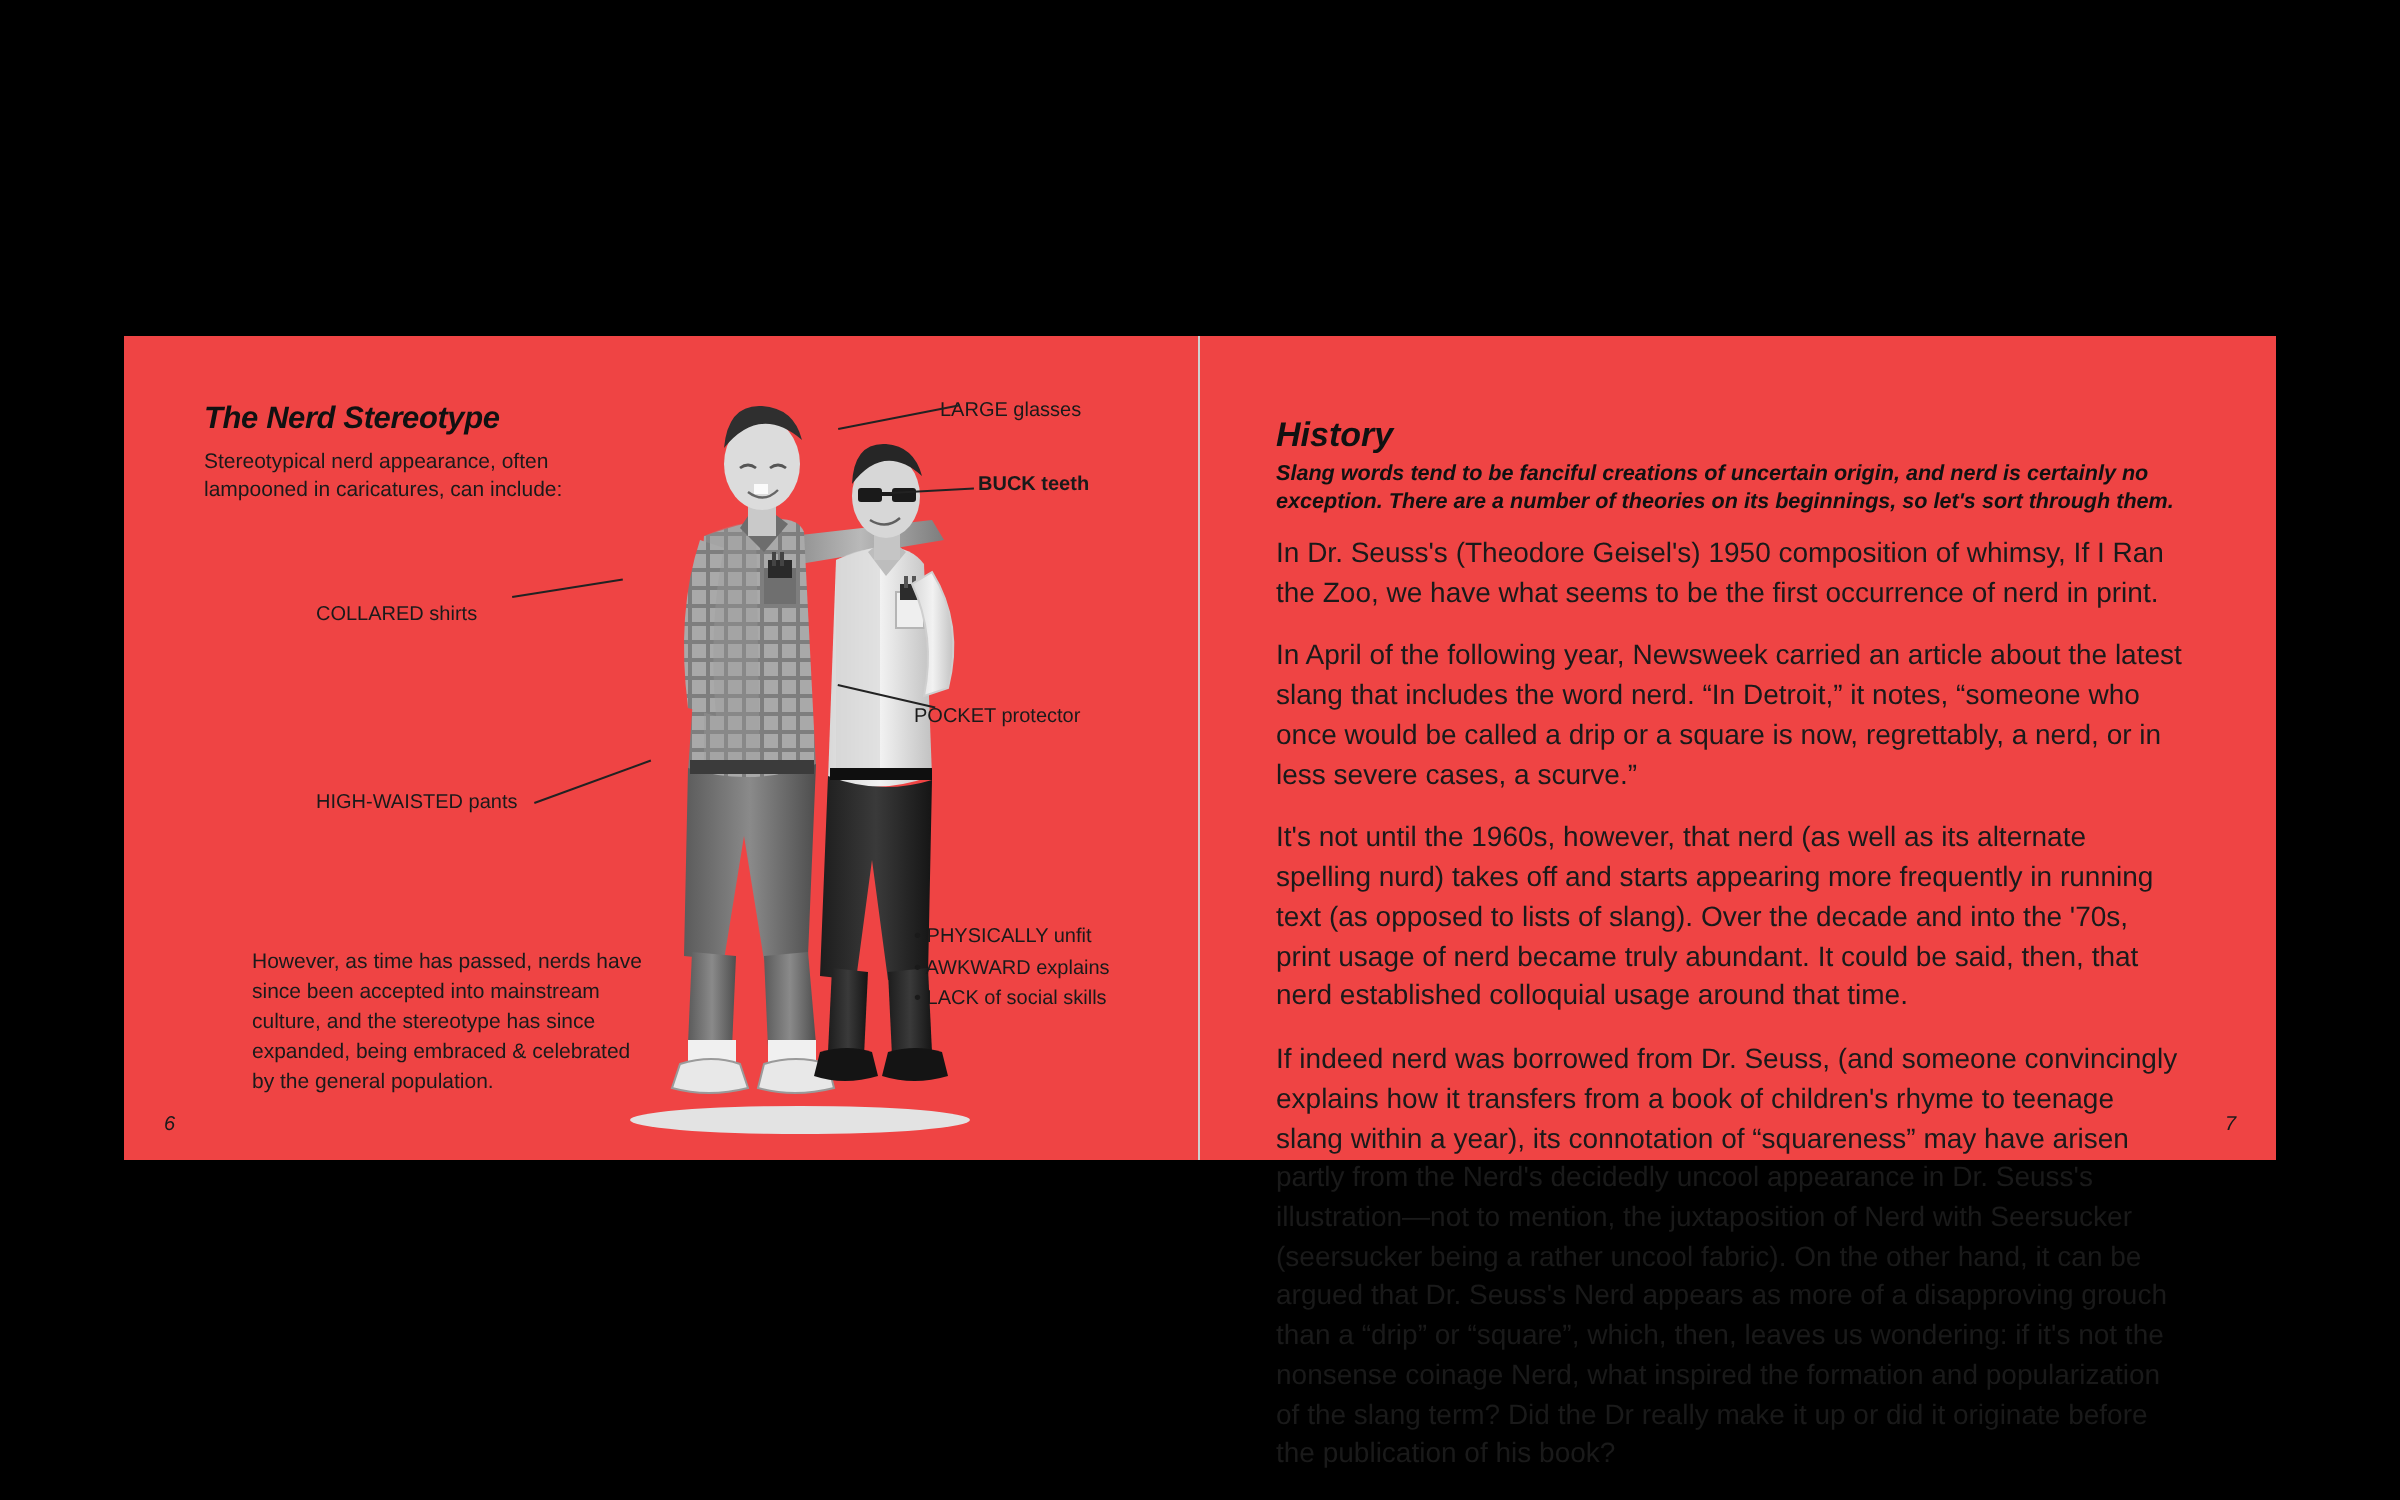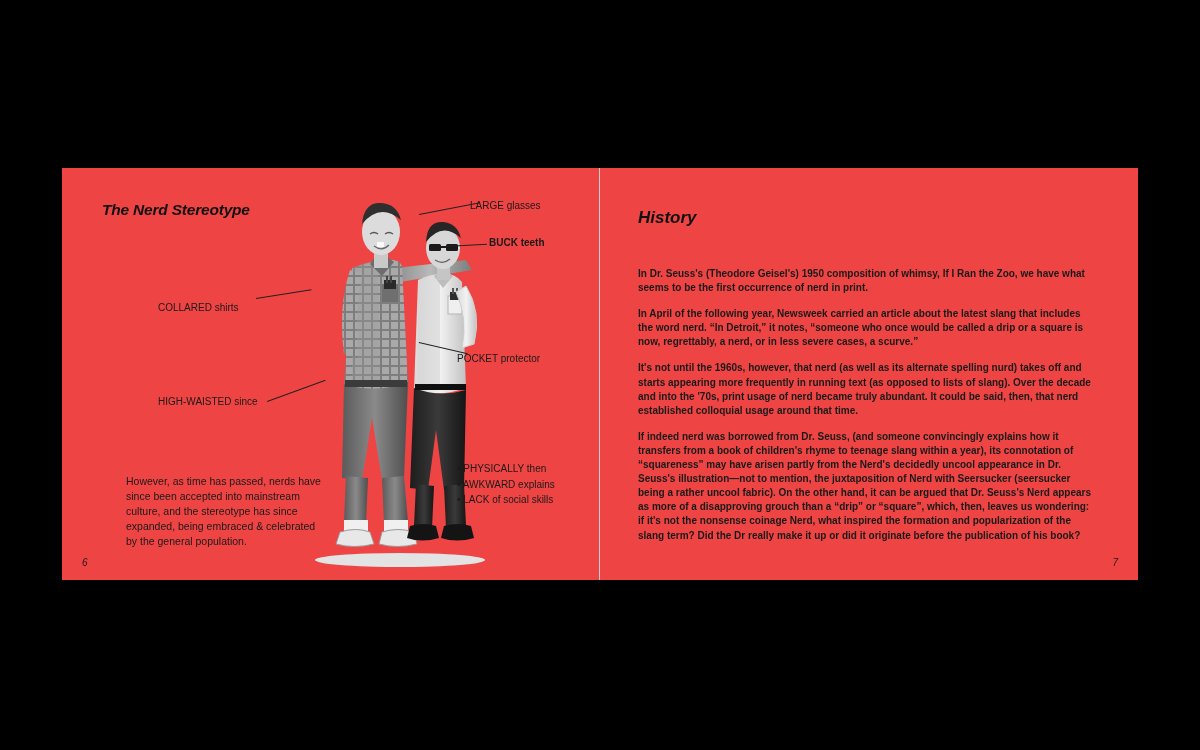--- a/index.html
+++ b/index.html
@@ -143,34 +143,34 @@
   }
 
   .right-body {
     position: absolute;
     left: 38px;
     top: 99px;
     width: 456px;
   }
   .right-body p {
     margin: 0 0 12px 0;
-    font-size: 10px;
+    font-size: 14px;
     line-height: 1.41;
     color: #1a1a1a;
-    font-weight: bold;
   }
 </style>
 </head>
 <body>
 
 <div id="spread">
 
   <div class="page page-left">
 
     <div class="left-title">The Nerd Stereotype</div>
+    <div class="left-intro">Stereotypical nerd appearance, often lampooned in caricatures, can include:</div>
 
     <div class="photo">
       <svg width="238" height="396" viewBox="0 0 238 396" xmlns="http://www.w3.org/2000/svg">
         <defs>
           <linearGradient id="gshirtA" x1="0" y1="0" x2="1" y2="0">
             <stop offset="0%" stop-color="#8e8e8e"></stop>
             <stop offset="45%" stop-color="#b9b9b9"></stop>
             <stop offset="100%" stop-color="#7d7d7d"></stop>
           </linearGradient>
           <linearGradient id="gshirtB" x1="0" y1="0" x2="1" y2="0">
@@ -271,37 +271,38 @@
 
     <div class="callout" style="left:427px; top:69px;font-weight:bold;">BUCK teeth</div>
     <div class="leader" style="left:383px; top:78px; width:42px; transform: rotate(-3deg);"></div>
 
     <div class="callout" style="left:96px; top:134px;">COLLARED shirts</div>
     <div class="leader" style="left:194px; top:130px; width:56px; transform: rotate(-9deg);"></div>
 
     <div class="callout" style="left:395px; top:185px;">POCKET protector</div>
     <div class="leader" style="left:357px; top:174px; width:50px; transform: rotate(13deg);"></div>
 
-    <div class="callout" style="left:96px; top:228px;">HIGH-WAISTED since</div>
+    <div class="callout" style="left:96px; top:228px;">HIGH-WAISTED pants</div>
     <div class="leader" style="left:205px; top:233px; width:62px; transform: rotate(-20deg);"></div>
 
     <div class="bullets">
-      <div>PHYSICALLY then</div>
+      <div>PHYSICALLY unfit</div>
       <div>AWKWARD explains</div>
       <div>LACK of social skills</div>
     </div>
 
     <div class="left-closing">However, as time has passed, nerds have since been accepted into mainstream culture, and the stereotype has since expanded, being embraced &amp; celebrated by the general population.</div>
 
     <div class="page-num left">6</div>
   </div>
 
   <div class="page page-right">
 
     <div class="right-title">History</div>
+    <div class="right-deck">Slang words tend to be fanciful creations of uncertain origin, and nerd is certainly no exception. There are a number of theories on its beginnings, so let's sort through them.</div>
 
     <div class="right-body">
       <p>In Dr. Seuss's (Theodore Geisel's) 1950 composition of whimsy, If I Ran the Zoo, we have what seems to be the first occurrence of nerd in print.</p>
       <p>In April of the following year, Newsweek carried an article about the latest slang that includes the word nerd. “In Detroit,” it notes, “someone who once would be called a drip or a square is now, regrettably, a nerd, or in less severe cases, a scurve.”</p>
       <p>It's not until the 1960s, however, that nerd (as well as its alternate spelling nurd) takes off and starts appearing more frequently in running text (as opposed to lists of slang). Over the decade and into the '70s, print usage of nerd became truly abundant. It could be said, then, that nerd established colloquial usage around that time.</p>
       <p>If indeed nerd was borrowed from Dr. Seuss, (and someone convincingly explains how it transfers from a book of children's rhyme to teenage slang within a year), its connotation of “squareness” may have arisen partly from the Nerd's decidedly uncool appearance in Dr. Seuss's illustration—not to mention, the juxtaposition of Nerd with Seersucker (seersucker being a rather uncool fabric). On the other hand, it can be argued that Dr. Seuss's Nerd appears as more of a disapproving grouch than a “drip” or “square”, which, then, leaves us wondering: if it's not the nonsense coinage Nerd, what inspired the formation and popularization of the slang term? Did the Dr really make it up or did it originate before the publication of his book?</p>
     </div>
 
     <div class="page-num right">7</div>
   </div>

